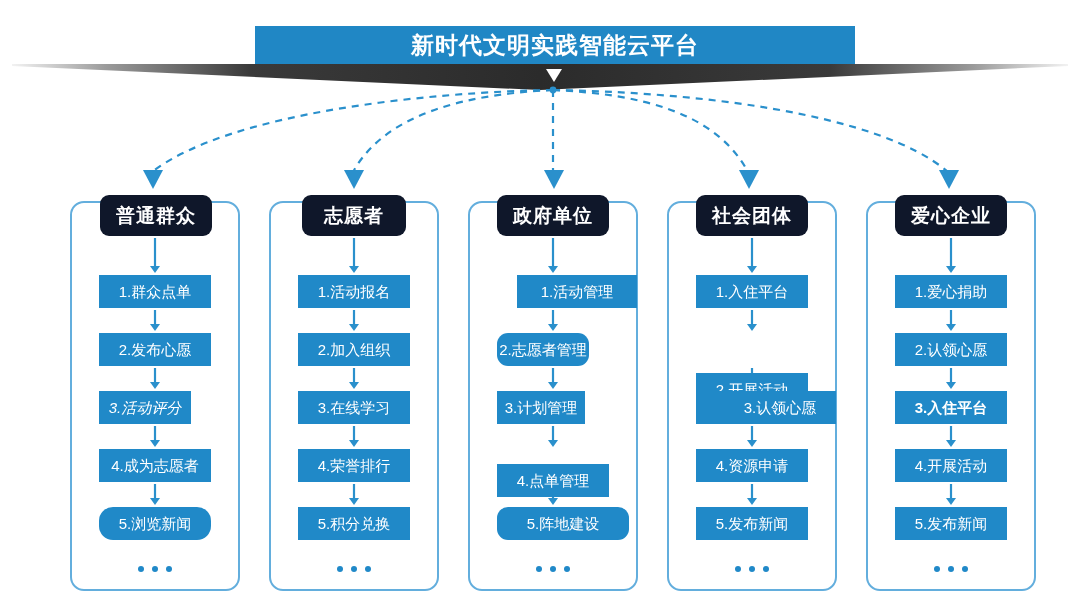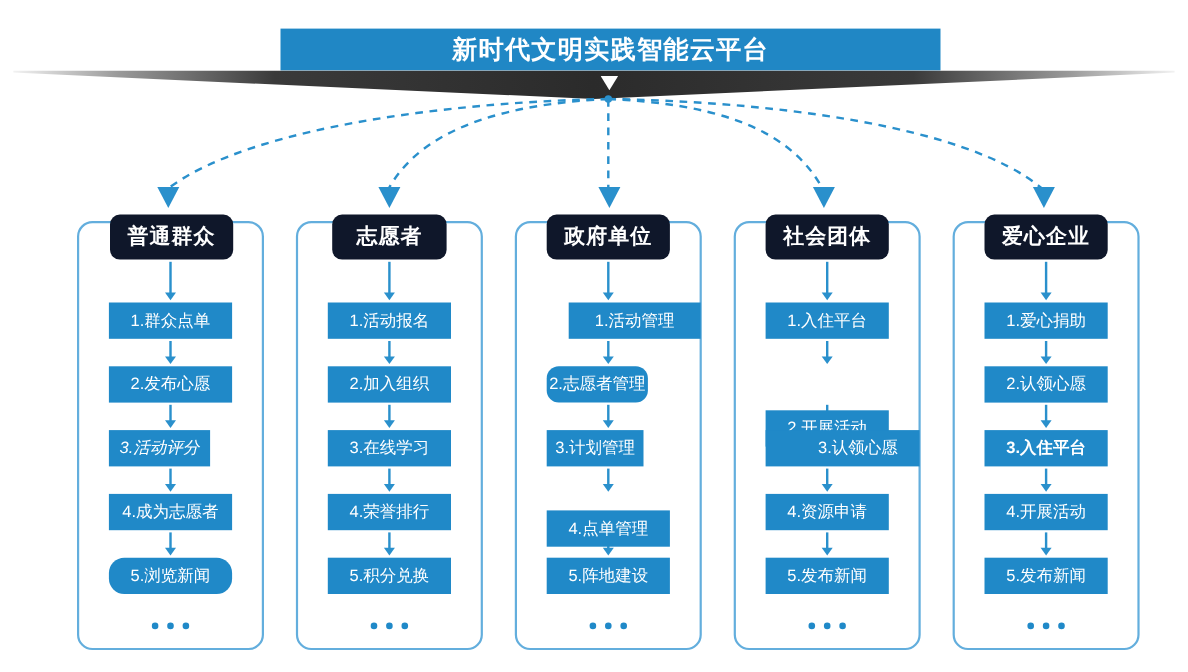--- a/index.html
+++ b/index.html
@@ -338,21 +338,21 @@
       </div>
       <div class="item-box" style="left: 497px; top: 333px; width: 92px; border-radius: 11px;">
         <span class="item-label">2.志愿者管理</span>
       </div>
       <div class="item-box" style="left: 497px; top: 391px; width: 88px;">
         <span class="item-label">3.计划管理</span>
       </div>
       <div class="item-box" style="left: 497px; top: 449px; width: 112px; margin-top: 15px;">
         <span class="item-label">4.点单管理</span>
       </div>
-      <div class="item-box" style="left: 497px; top: 507px; width: 112px;">
+      <div class="item-box" style="left: 497px; top: 507px; width: 132px; border-radius: 11px;">
         <span class="item-label">5.阵地建设</span>
       </div>
       <div class="dots" style="left: 497px; top: 562px; width: 112px;">
         <span class="dot"></span>
         <span class="dot"></span>
         <span class="dot"></span>
       </div>
       <div class="column" style="left: 667px;"></div>
       <div class="col-head" style="left: 696px; width: 112px;">
         <span class="col-head-label">社会团体</span>

